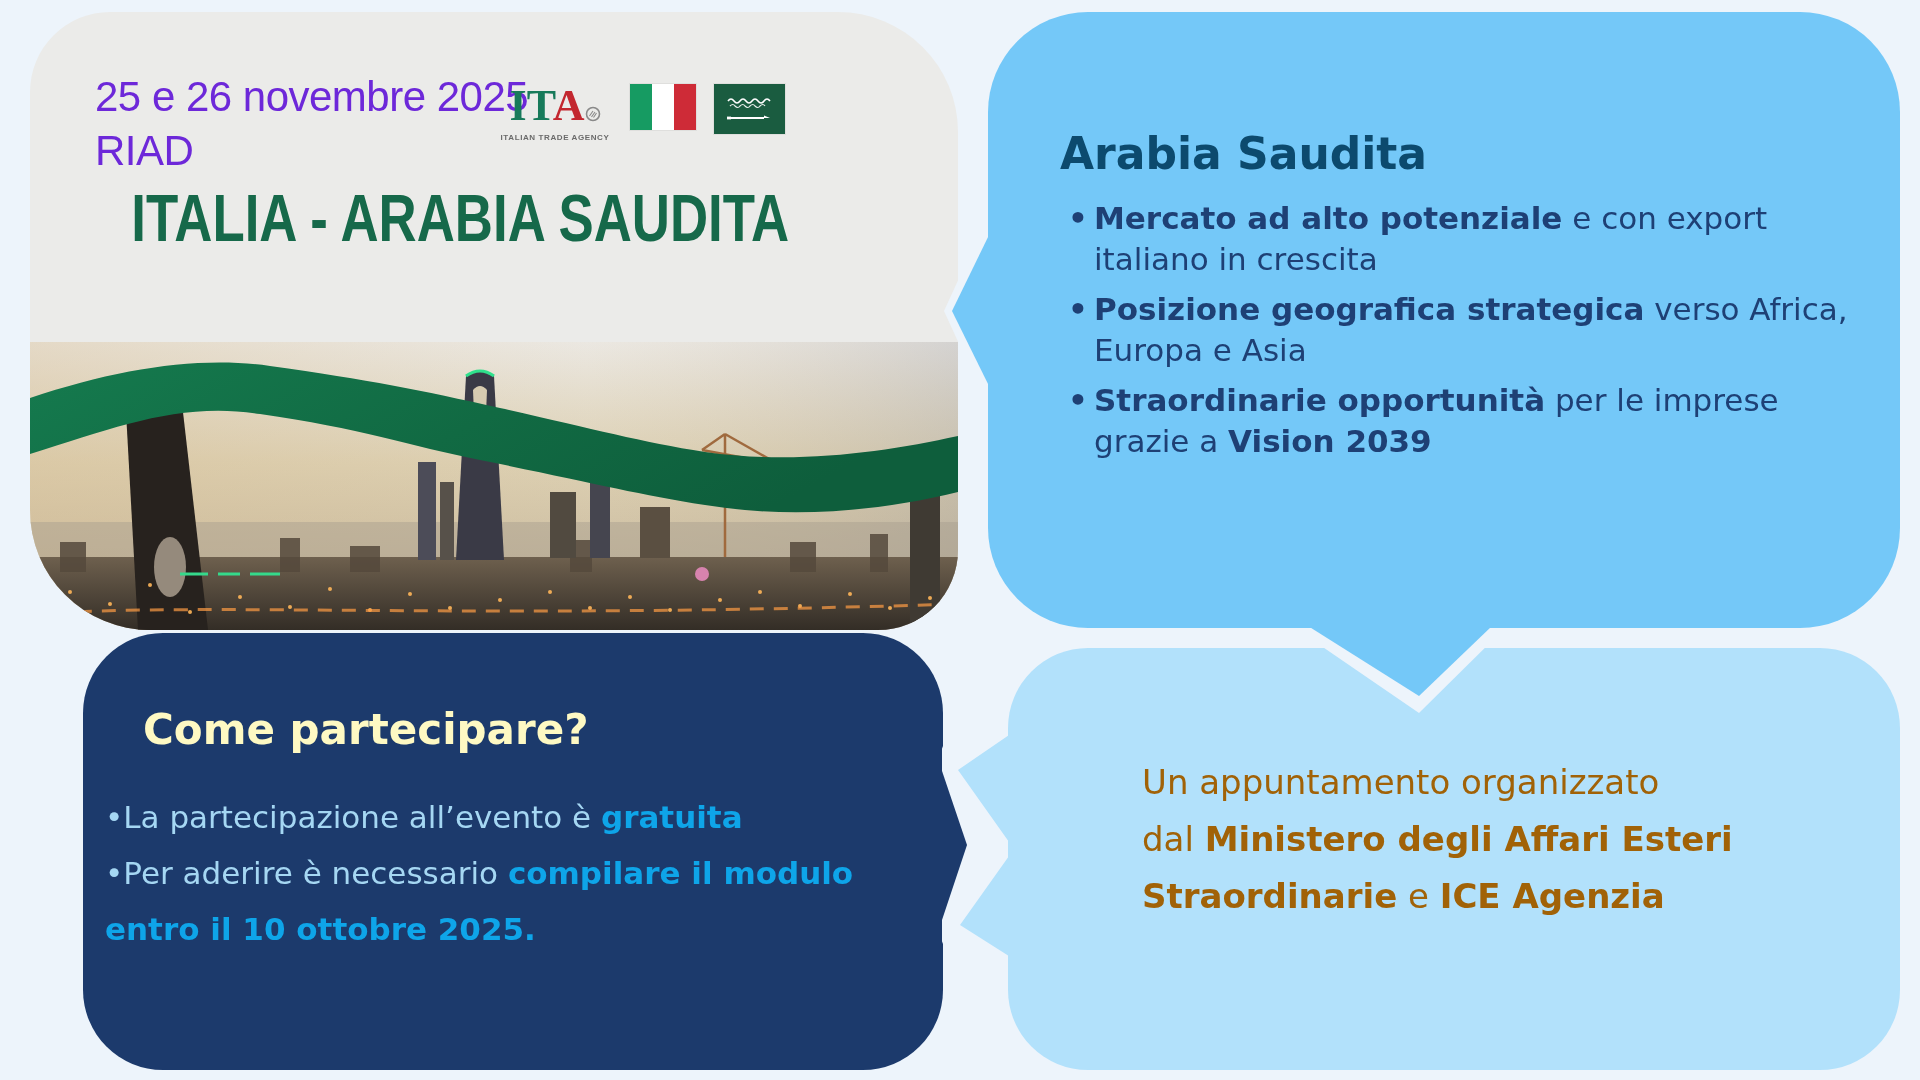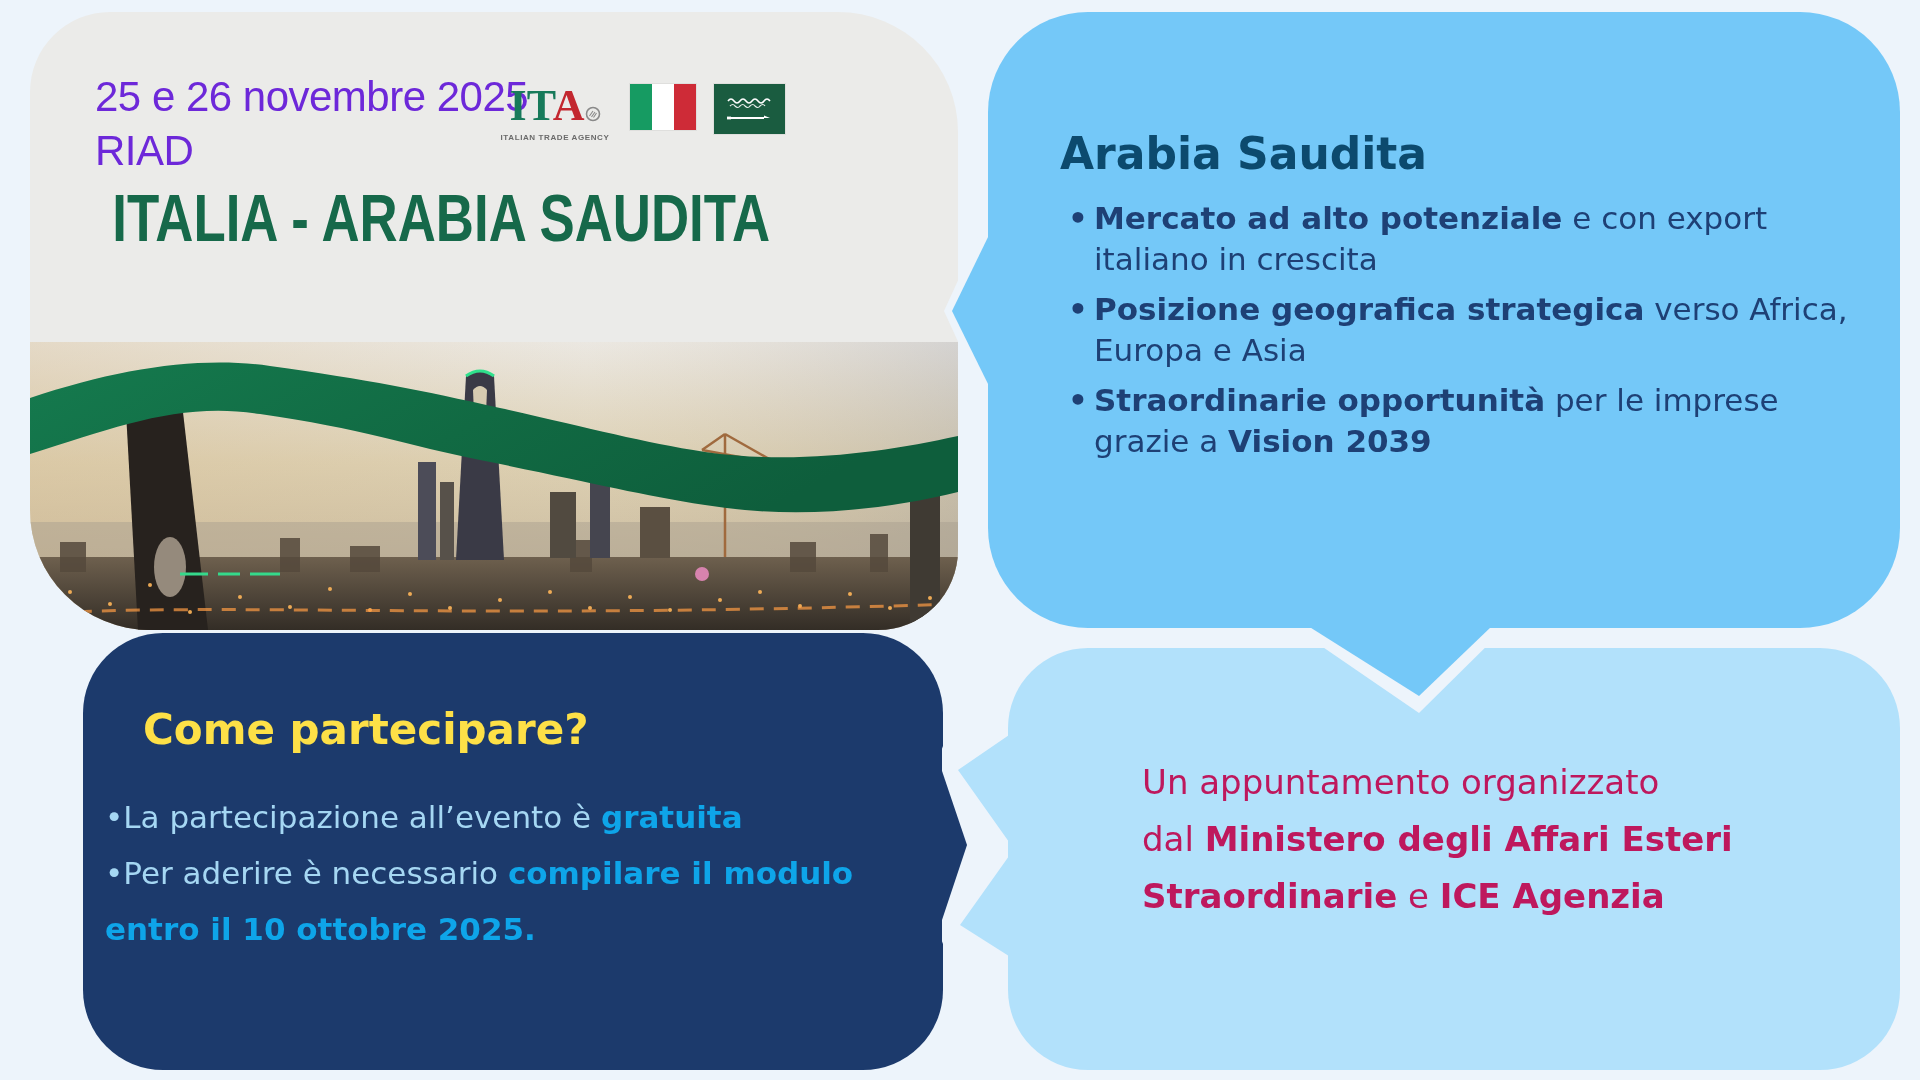--- a/index.html
+++ b/index.html
@@ -16,21 +16,21 @@
   .ita-logo{position:absolute;left:470px;top:60px;width:110px;text-align:center;margin-top:12px;}
   .ita-word{font-family:"Liberation Serif",serif;font-size:44px;line-height:44px;font-weight:bold;}
   .ita-word .l-i{color:#177a5a;} .ita-word .l-t{color:#177a5a;} .ita-word .l-a{color:#c3272f;}
   .ita-mark{display:inline-block;vertical-align:top;margin-top:2px;}
   .ita-caption{font-family:"Liberation Sans",sans-serif;font-size:8px;letter-spacing:0.6px;
                color:#6a6a6a;font-weight:bold;margin-top:3px;white-space:nowrap;}
   .flag{position:absolute;top:72px;box-shadow:0 0 0 1px rgba(0,0,0,0.05);}
   .flag-it{left:600px;width:66px;height:46px;display:flex;}
   .flag-it div{flex:1;}
   .flag-sa{left:684px;width:71px;height:50px;display:flex;align-items:center;justify-content:center;}
-  .titles{position:absolute;left:0;top:168px;width:860px;text-align:left;color:#16694a;}
+  .titles{position:absolute;left:0;top:168px;width:860px;text-align:center;color:#16694a;}
   .main-title{font-family:"Liberation Sans",sans-serif;font-weight:bold;font-size:66px;
               display:inline-block;transform:scaleX(0.8);transform-origin:center;
               letter-spacing:0px;white-space:nowrap;}
   .sub-title{font-family:"Liberation Sans",sans-serif;font-weight:400;font-size:47px;
              display:inline-block;transform:scaleX(0.82);transform-origin:center;
              margin-top:2px;white-space:nowrap;color:#176a4c;}
   .photo-svg{position:absolute;left:0;top:330px;width:928px;height:288px;}
   .wave-svg{position:absolute;left:0;top:340px;width:928px;height:210px;}
 
   
@@ -40,30 +40,30 @@
   .b-list{position:absolute;left:80px;top:186px;right:48px;color:#1e4075;
           font-size:31px;line-height:41px;}
   .b-item{display:flex;margin-bottom:9px;}
   .b-bullet{width:26px;font-weight:700;flex:none;}
   .b-item p{margin:0;flex:1;}
   .b-item b{font-weight:700;}
 
   
   .card-participate{left:83px;top:633px;width:860px;height:437px;background:#1c3a6c;
                     border-radius:80px;z-index:4;}
-  .c-heading{position:absolute;left:60px;top:72px;font-size:42px;font-weight:700;color:#fde047;}
+  .c-heading{position:absolute;left:60px;top:72px;font-size:42px;font-weight:700;color:#fef9c3;}
   .c-list{position:absolute;left:14px;top:156px;right:60px;color:#a5d7f3;
           font-size:31px;line-height:56px;padding-left:8px;}
   .c-item .c-bullet{color:#a5d7f3;}
   .c-item b{color:#0ea5e9;font-weight:700;}
 
   
   .card-organizer{left:1008px;top:648px;width:892px;height:422px;background:#b2e1fb;
                   border-radius:80px;z-index:2;}
-  .d-text{position:absolute;left:134px;top:106px;font-size:34px;line-height:57px;color:#be185d;}
+  .d-text{position:absolute;left:134px;top:106px;font-size:34px;line-height:57px;color:#a16207;}
   .d-text b{font-weight:700;}
 
   
   .tail-svg{position:absolute;pointer-events:none;}
   .tail-b-left{left:935px;top:205px;width:60px;height:210px;z-index:4;}
   .tail-b-bottom{left:1290px;top:624px;width:220px;height:95px;z-index:4;}
   .chevron-d{left:950px;top:725px;width:70px;height:240px;z-index:2;}
   .tail-c-right{left:920px;top:740px;width:90px;height:210px;z-index:5;}
 </style>
 </head>

